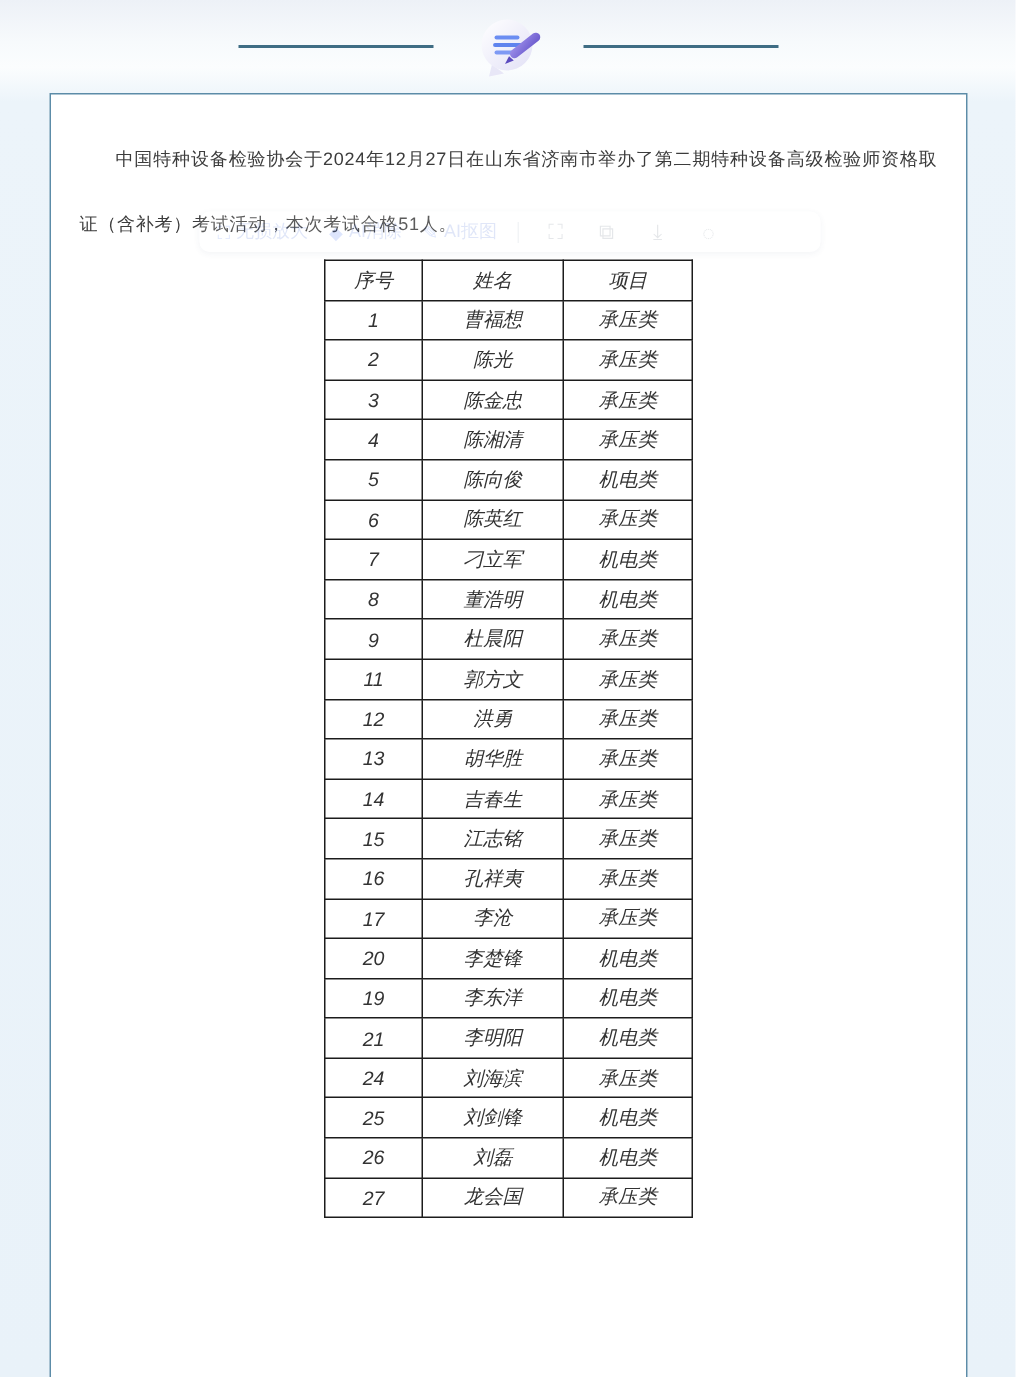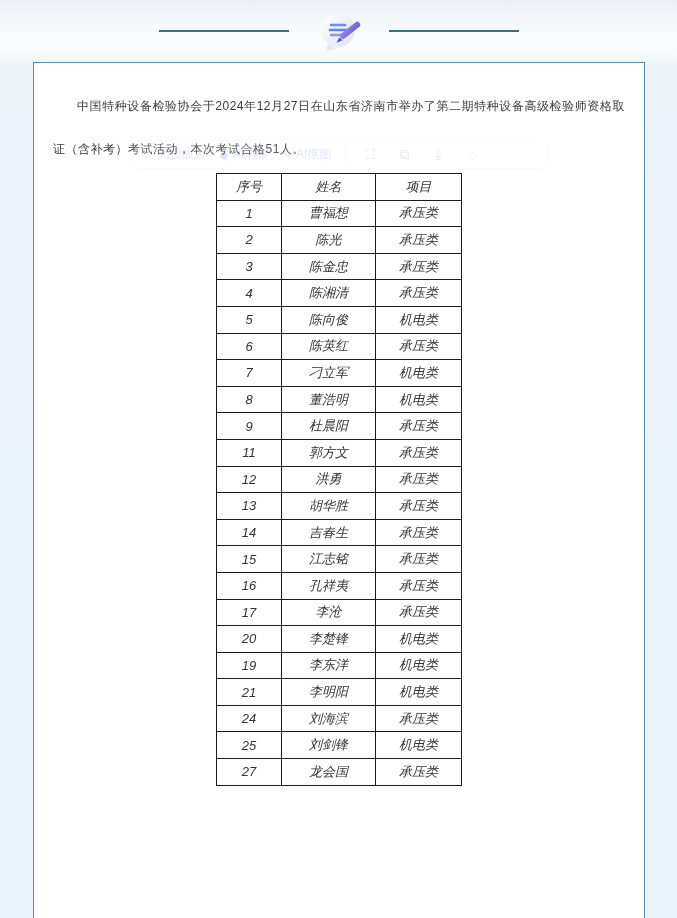--- a/index.html
+++ b/index.html
@@ -201,20 +201,25 @@
           <td>24</td>
           <td>刘海滨</td>
           <td>承压类</td>
         </tr>
         <tr>
           <td>25</td>
           <td>刘剑锋</td>
           <td>机电类</td>
         </tr>
         <tr>
+          <td>26</td>
+          <td>刘磊</td>
+          <td>机电类</td>
+        </tr>
+        <tr>
           <td>27</td>
           <td>龙会国</td>
           <td>承压类</td>
         </tr>
     </tbody>
   </table>
 </div>
 
 <div class="img-toolbar">
   <div class="tb-btn">

